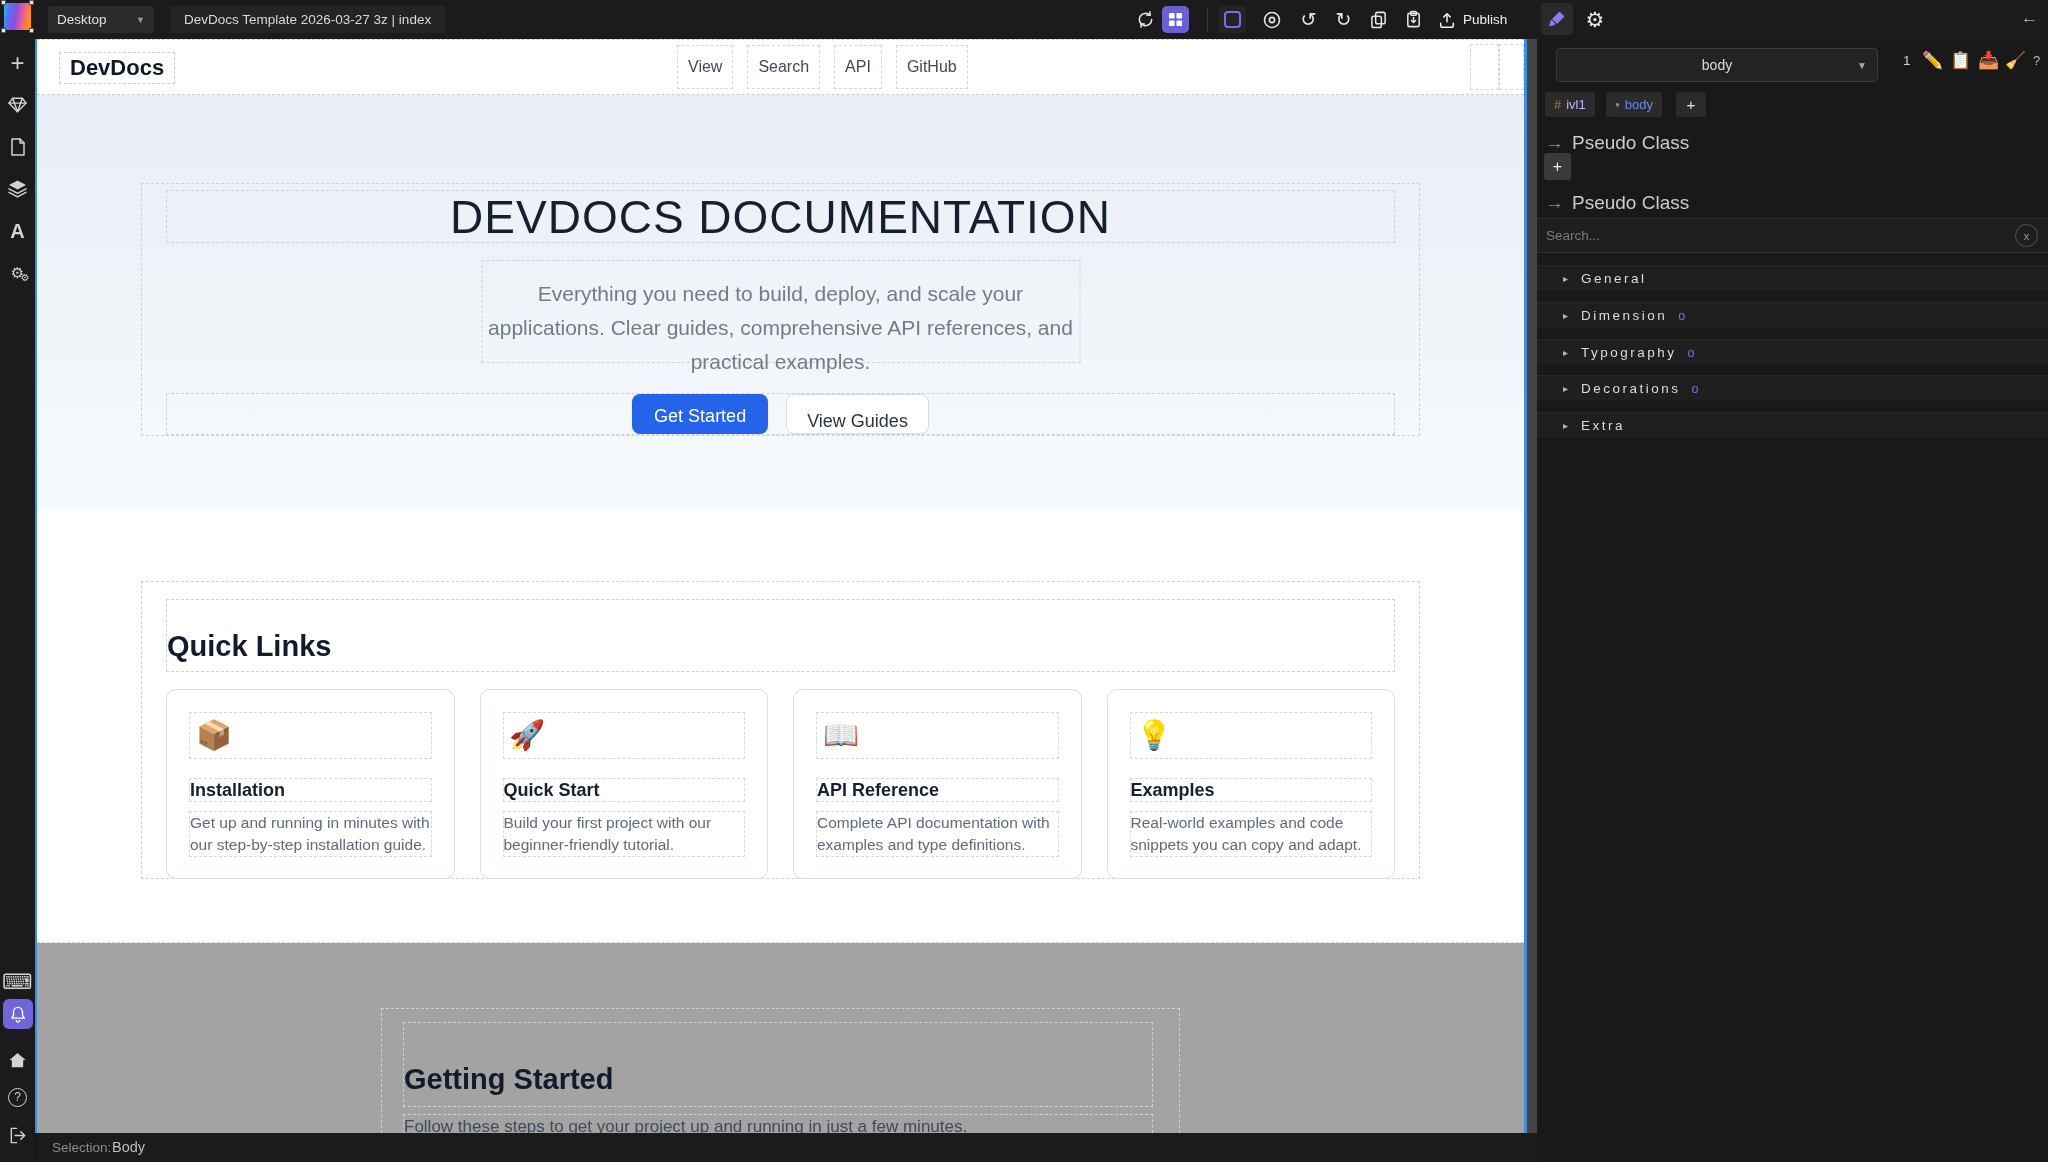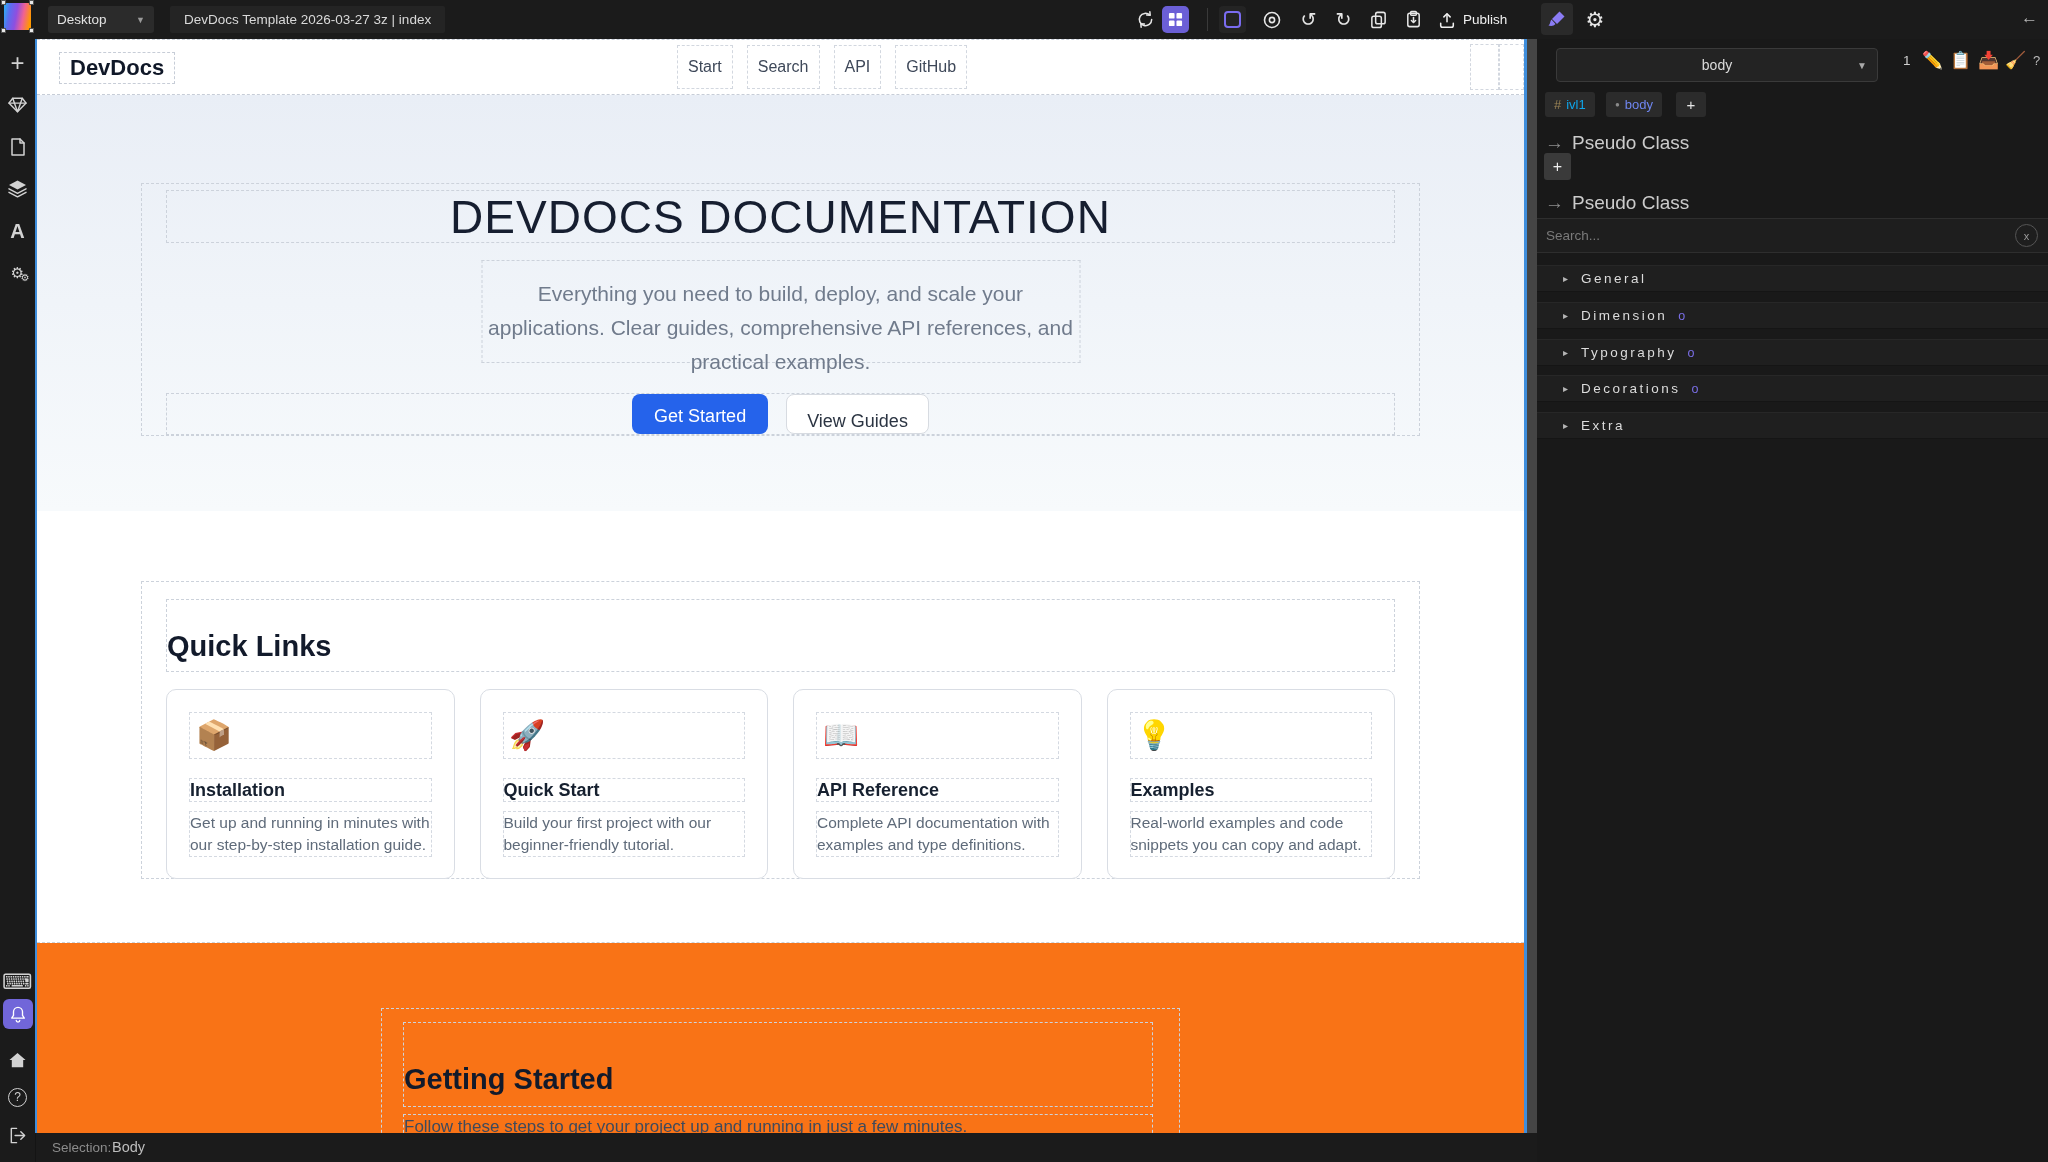--- a/index.html
+++ b/index.html
@@ -79,40 +79,40 @@
   .ql-h2 { font-size:29px; font-weight:bold; color:#121a2b; padding:30px 0 0 0; }
   .cards { position:absolute; left:24px; right:24px; top:107px; height:190px; display:flex; gap:25px; }
   .card { flex:1; background:#fff; border:1px solid #d9dde4; border-radius:10px; padding:22px; position:relative; }
   .card-ico-box { height:47px; border:1px dashed #d4d9e1; display:flex; align-items:center; padding-left:6px;
                   font-size:29px; line-height:1; }
   .card-title-box { margin-top:19px; height:24px; border:1px dashed #d4d9e1; }
   .card-title { font-size:18px; font-weight:bold; color:#16202f; line-height:22px; }
   .card-desc-box { margin-top:9px; min-height:45px; border:1px dashed #d4d9e1; }
   .card-desc { font-size:15.5px; color:#5f6b7a; line-height:22px; }
 
-  .gs-area { position:relative; height:190px; background:#f97316; }
+  .gs-area { position:relative; height:190px; background:#a3a3a3; }
   .gs-container { position:absolute; left:344px; width:799px; top:65px; height:140px; border:1px dashed #ccd2db; }
   .gs-h2-box { position:absolute; left:21px; right:26px; top:13px; height:85px; border:1px dashed #ccd2db; }
   .gs-h2 { font-size:29px; font-weight:bold; color:#121a2b; padding-top:40px; }
   .gs-p-box { position:absolute; left:21px; right:26px; top:105px; height:40px; border:1px dashed #ccd2db; }
   .gs-p { font-size:17px; color:#3f4a5c; line-height:24px; }
 
   
   .rightpanel { position:absolute; left:1537px; top:39px; width:511px; height:1123px; background:#191919; z-index:20; }
   .rp-select { position:absolute; left:19px; top:9px; width:322px; height:34px; background:#232323;
                border:1px solid #3a3a3a; border-radius:4px; display:flex; align-items:center;
                justify-content:center; color:#dcdcdc; font-size:14px; cursor:pointer; }
   .rp-select .caret { position:absolute; right:10px; color:#aaa; font-size:10px; }
   .rp-count { position:absolute; left:366px; top:14px; color:#cfcfcf; font-size:13.5px; }
   .rp-emoji { position:absolute; top:11px; font-size:17px; cursor:pointer; }
   .rp-q { position:absolute; left:496px; top:14px; color:#bbb; font-size:13px; cursor:pointer; }
   .chip { position:absolute; top:53px; height:25px; background:#2b2b2b; border-radius:3px; display:flex;
           align-items:center; gap:5px; padding:0 9px; font-size:13px; cursor:pointer; }
   .chip .pre { color:#9b8455; } .chip .dot { color:#8a8a8a; font-size:8px; }
-  .chip-id  { left:8px; }  .chip-id .val { color:#0ea5e9; }
+  .chip-id  { left:8px; }  .chip-id .val { color:#c4b5fd; }
   .chip-tag { left:69px; } .chip-tag .val { color:#6f86f0; }
   .chip-add { left:139px; width:30px; justify-content:center; color:#e6e6e6; font-size:15px; }
   .pseudo { position:absolute; left:8px; color:#cccccc; font-size:19px; }
   .pseudo .arr { color:#8f8f8f; margin-right:8px; }
   .pseudo-1 { top:93px; } .pseudo-2 { top:153px; }
   .rp-plus { position:absolute; left:7px; top:114px; width:27px; height:27px; background:#3a3a3a; border-radius:3px;
              color:#eee; font-size:16px; display:flex; align-items:center; justify-content:center; cursor:pointer; }
   .rp-search { position:absolute; left:0; top:179px; width:511px; height:35px; background:#1e1e1e;
                border-top:1px solid #2e2e2e; border-bottom:1px solid #2e2e2e; display:flex; align-items:center; }
   .rp-search input { flex:1; background:transparent; border:none; outline:none; color:#cccccc;
@@ -274,21 +274,21 @@
 </div>
 <div class="blue-line-left"></div>
 <div class="blue-line-right"></div>
 <div class="gray-strip"></div>
 
 <div class="canvas">
 
   <div class="site-nav">
     <div class="brand">DevDocs</div>
     <div class="nav-links">
-      <span class="nav-link">Start</span>
+      <span class="nav-link">View</span>
       <span class="nav-link">Search</span>
       <span class="nav-link">API</span>
       <span class="nav-link">GitHub</span>
     </div>
     <div class="nav-empty-1"></div>
     <div class="nav-empty-2"></div>
   </div>
 
   <div class="hero">
     <div class="hero-container">

